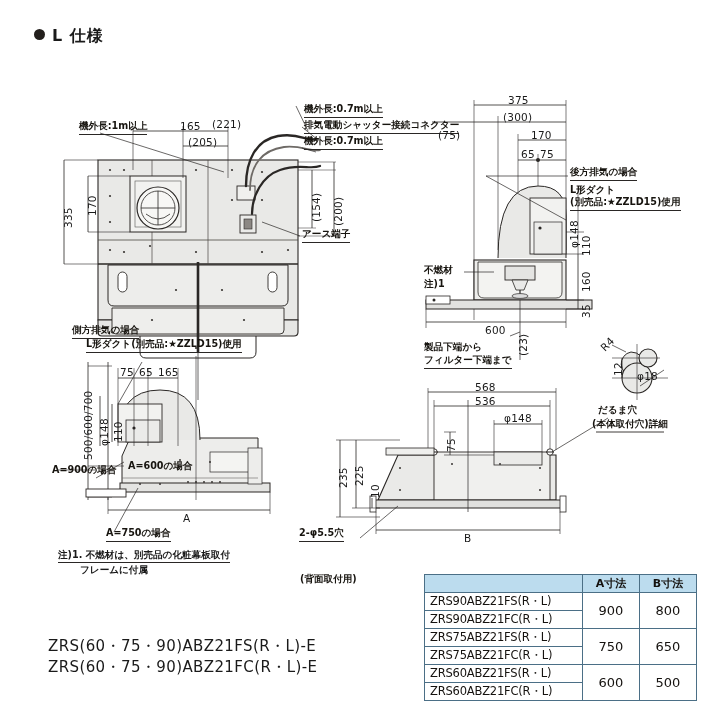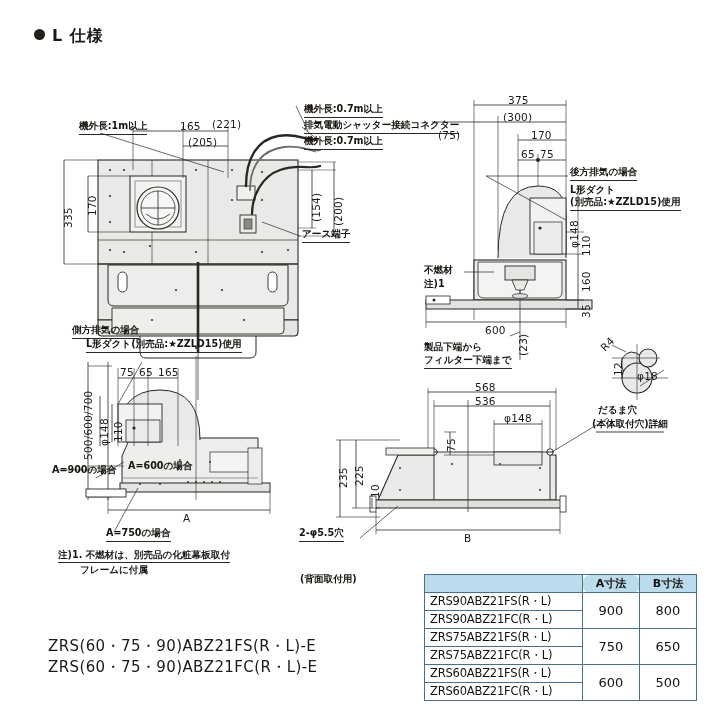--- a/index.html
+++ b/index.html
@@ -383,21 +383,21 @@
   <div class="abs dim" style="left:600px;top:338px;transform:rotate(-45deg);">R4</div>
   <div class="abs dim" style="left:637px;top:370px;">φ18</div>
   <div class="abs dim v" style="left:612px;top:376px;">12</div>
   <div class="abs lbl" style="left:598px;top:404px;">だるま穴</div>
   <div class="abs lbl" style="left:592px;top:418px;">(本体取付穴)詳細</div>
 
   <table class="spec">
     <thead>
       <tr>
         <th class="blank" style="width:152px;"></th>
-        <th style="width:56px;border-radius:7px;">A寸法</th>
+        <th style="width:56px;">A寸法</th>
         <th style="width:56px;">B寸法</th>
       </tr>
     </thead>
     <tbody>
       <tr>
         <td class="model">ZRS90ABZ21FS(R・L)</td>
         <td class="num" rowspan="2">900</td>
         <td class="num" rowspan="2">800</td>
       </tr>
       <tr>

